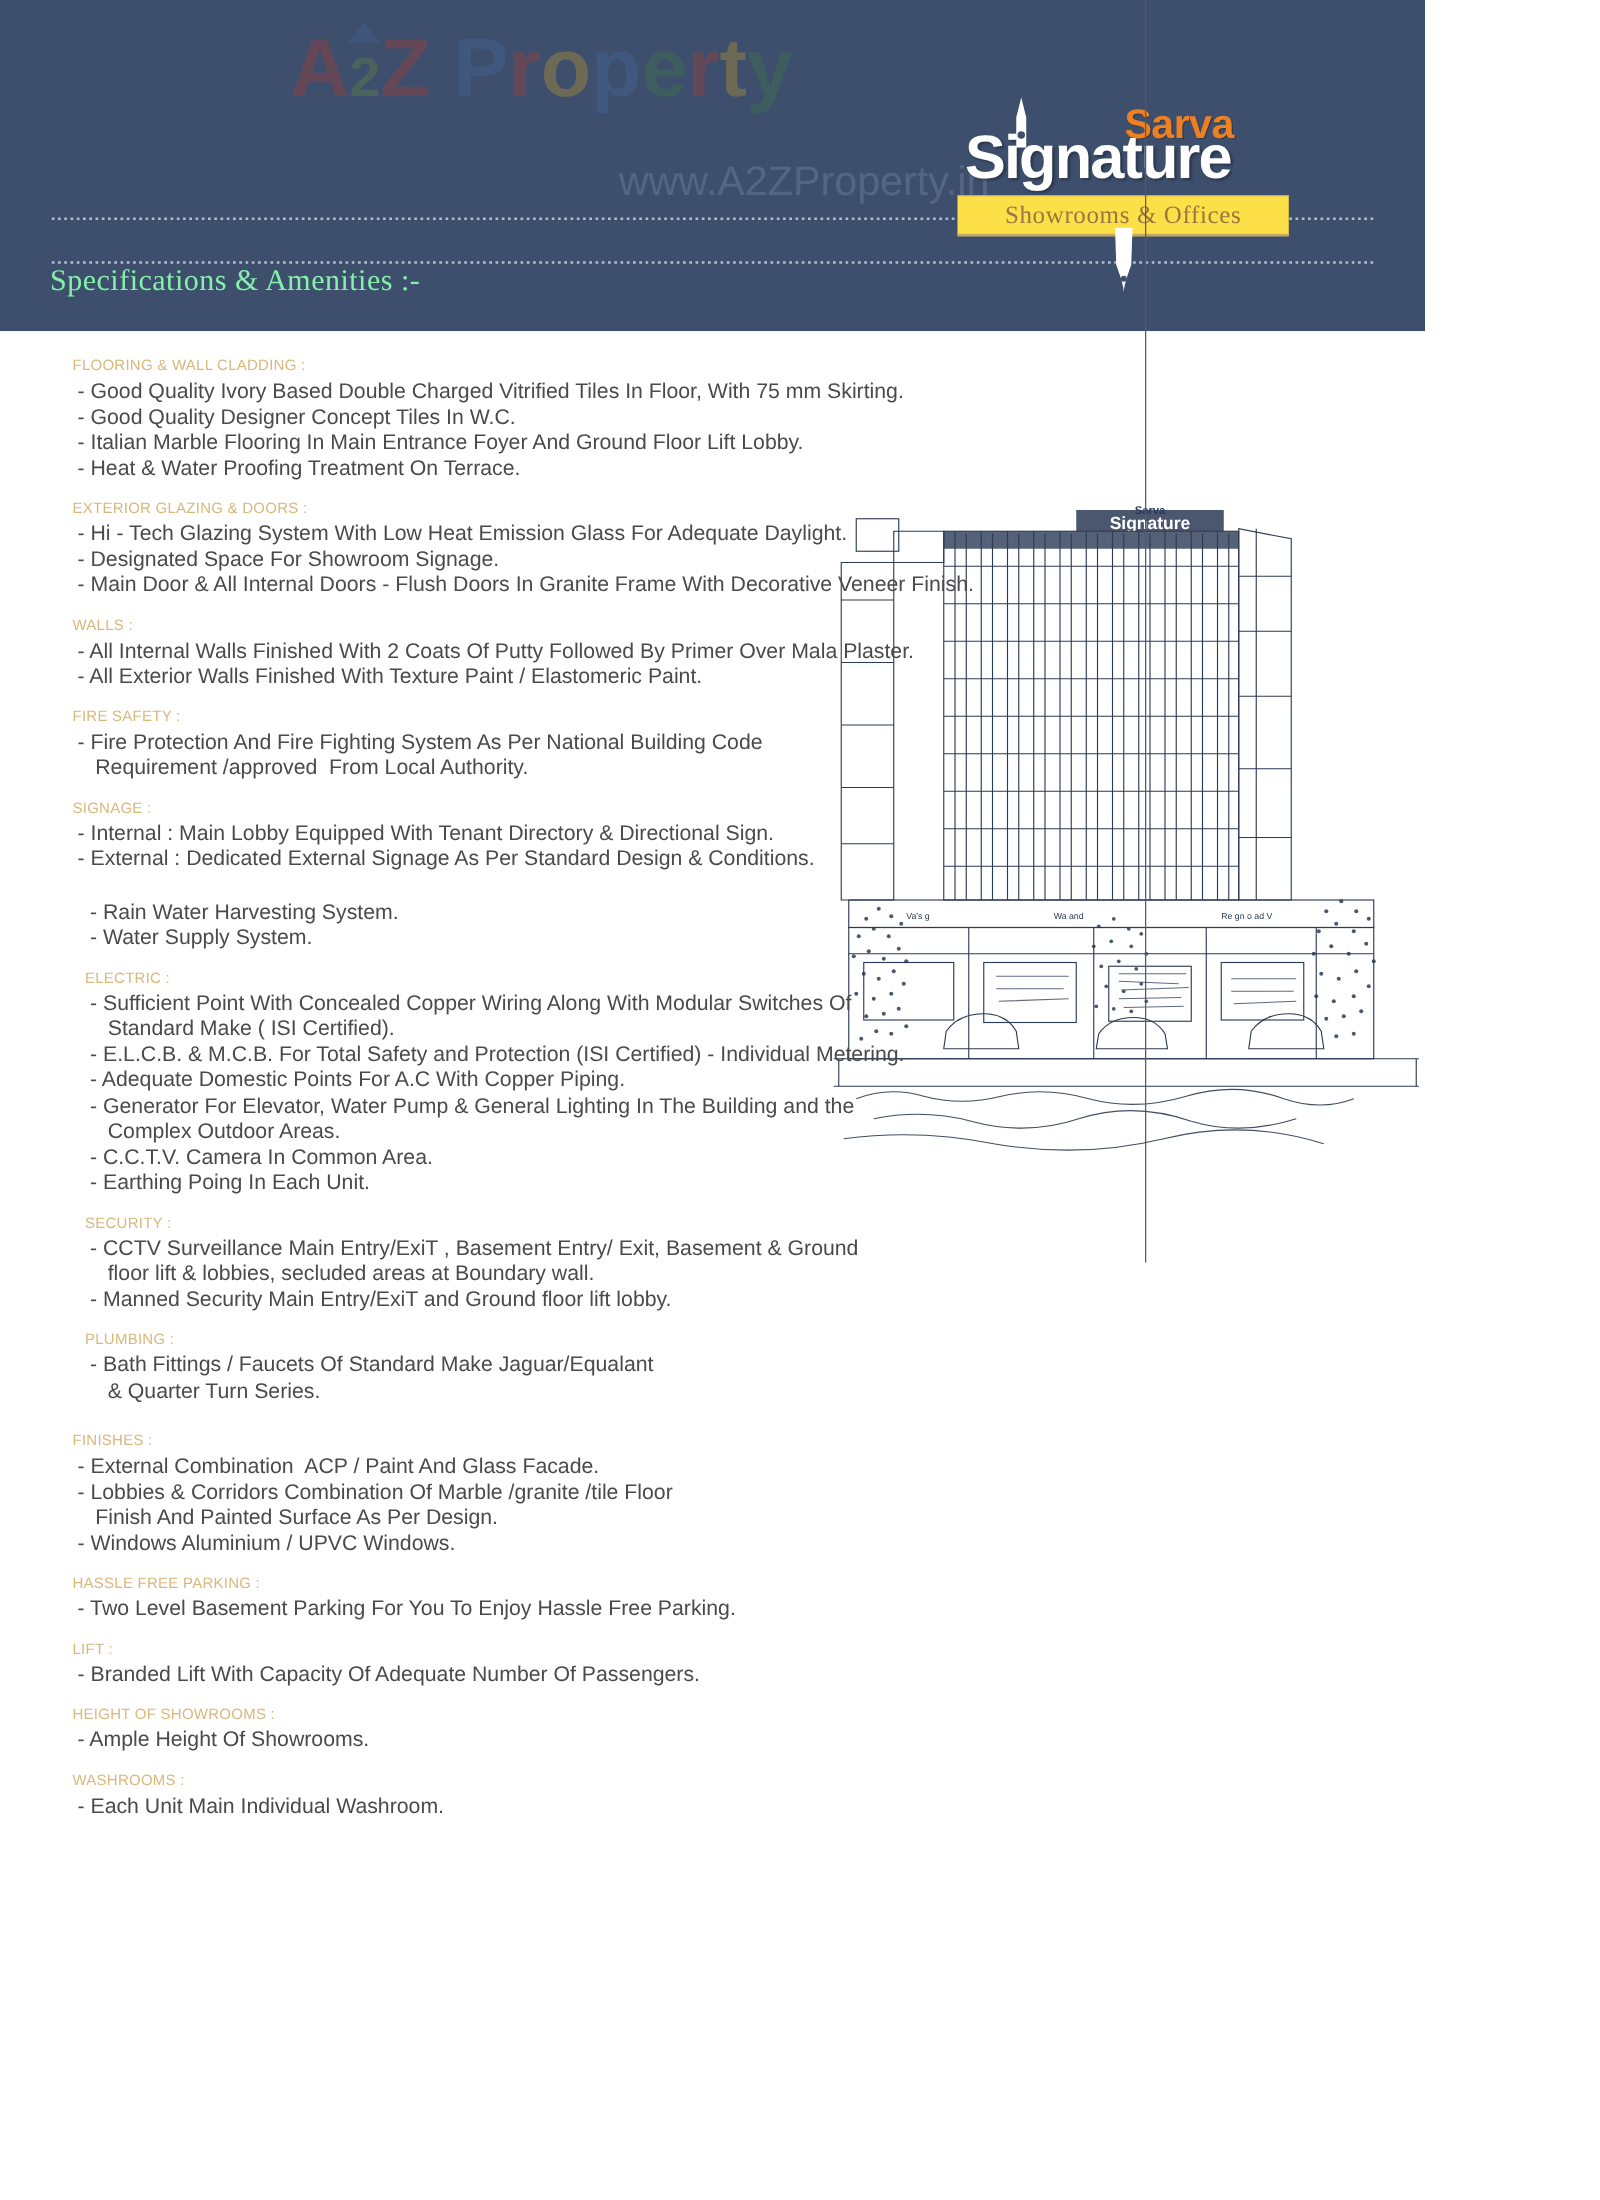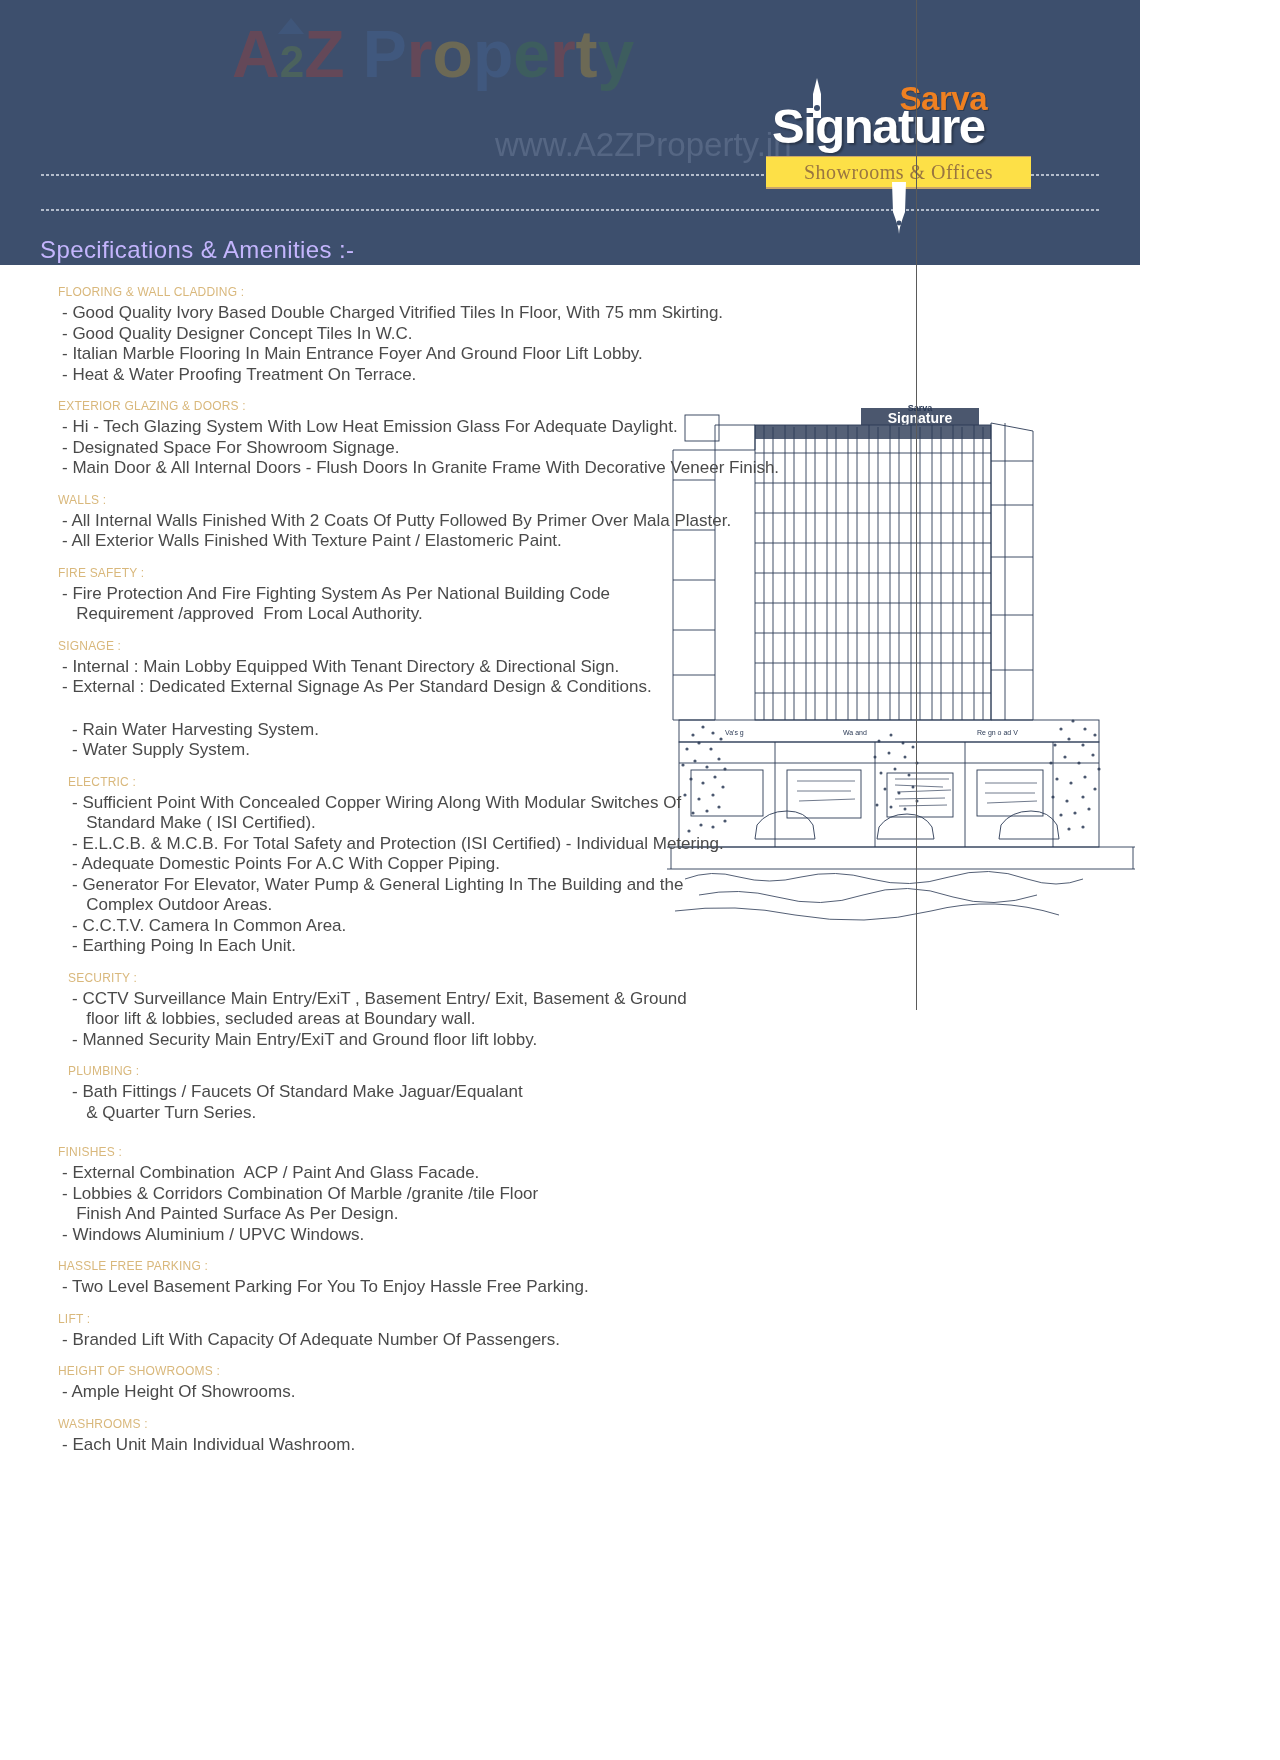--- a/index.html
+++ b/index.html
@@ -105,23 +105,23 @@
     white-space:nowrap;
     font-family:"Liberation Serif", serif;
   }
   .pen-body{
     position:absolute;left:116px;top:100px;
     width:22px;height:52px;
   }
 
   
   .page-title{
-    position:absolute;left:40px;top:236px;
-    color:#c4b5fd;font-size:24px;letter-spacing:.4px;
-    font-family:Liberation Sans, sans-serif;
+    position:absolute;left:40px;top:212px;
+    color:#86efac;font-size:24px;letter-spacing:.4px;
+    font-family:Liberation Serif, serif;
     font-weight:300;
   }
 
   
   .content{
     position:absolute;left:0;top:265px;
     width:1140px;height:1303px;
     background:#ffffff;
   }
   .spec-col{

